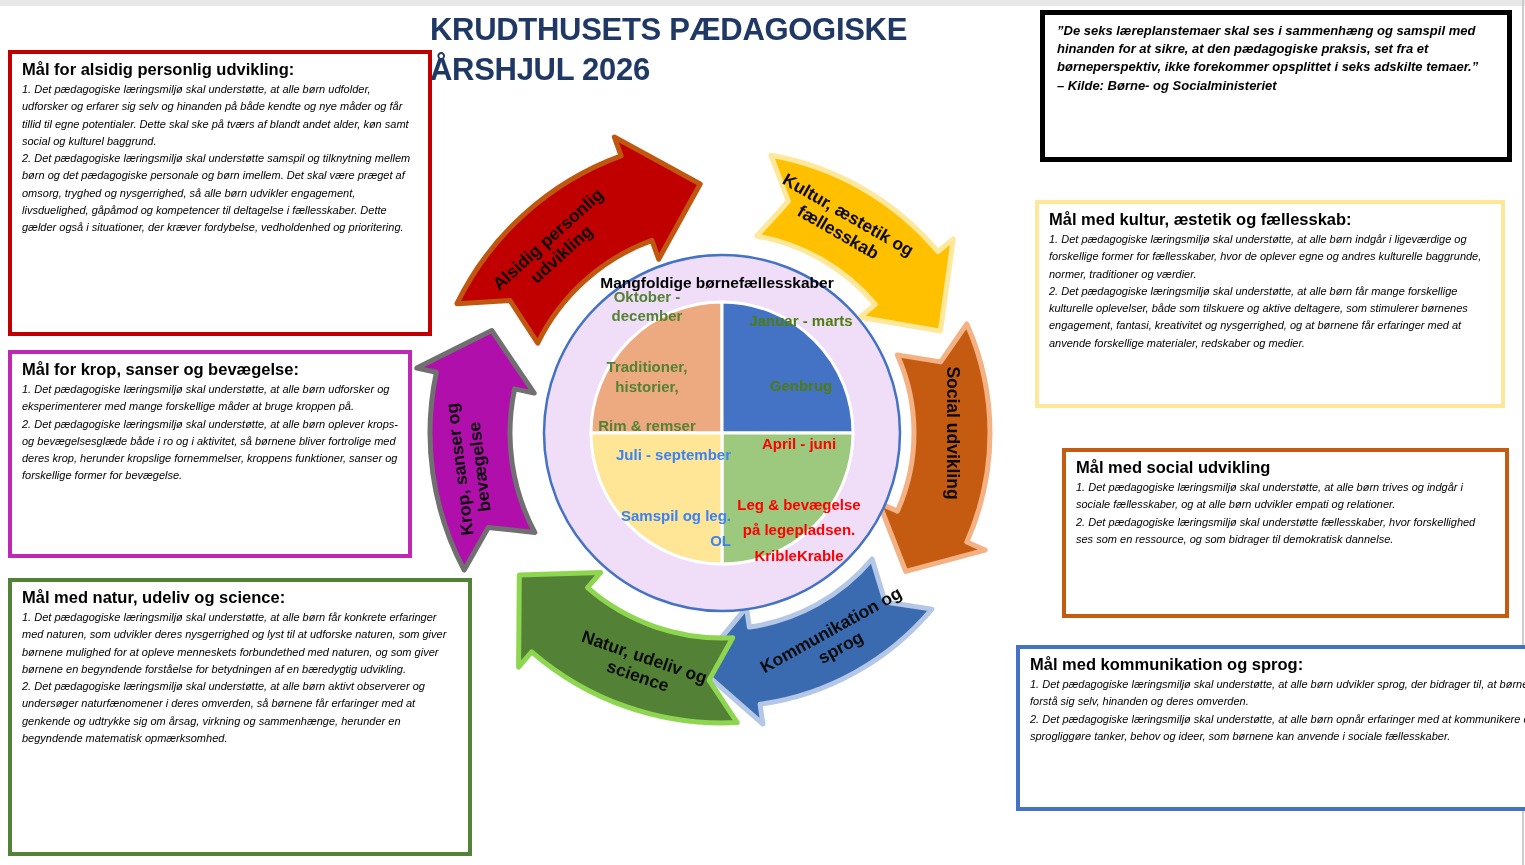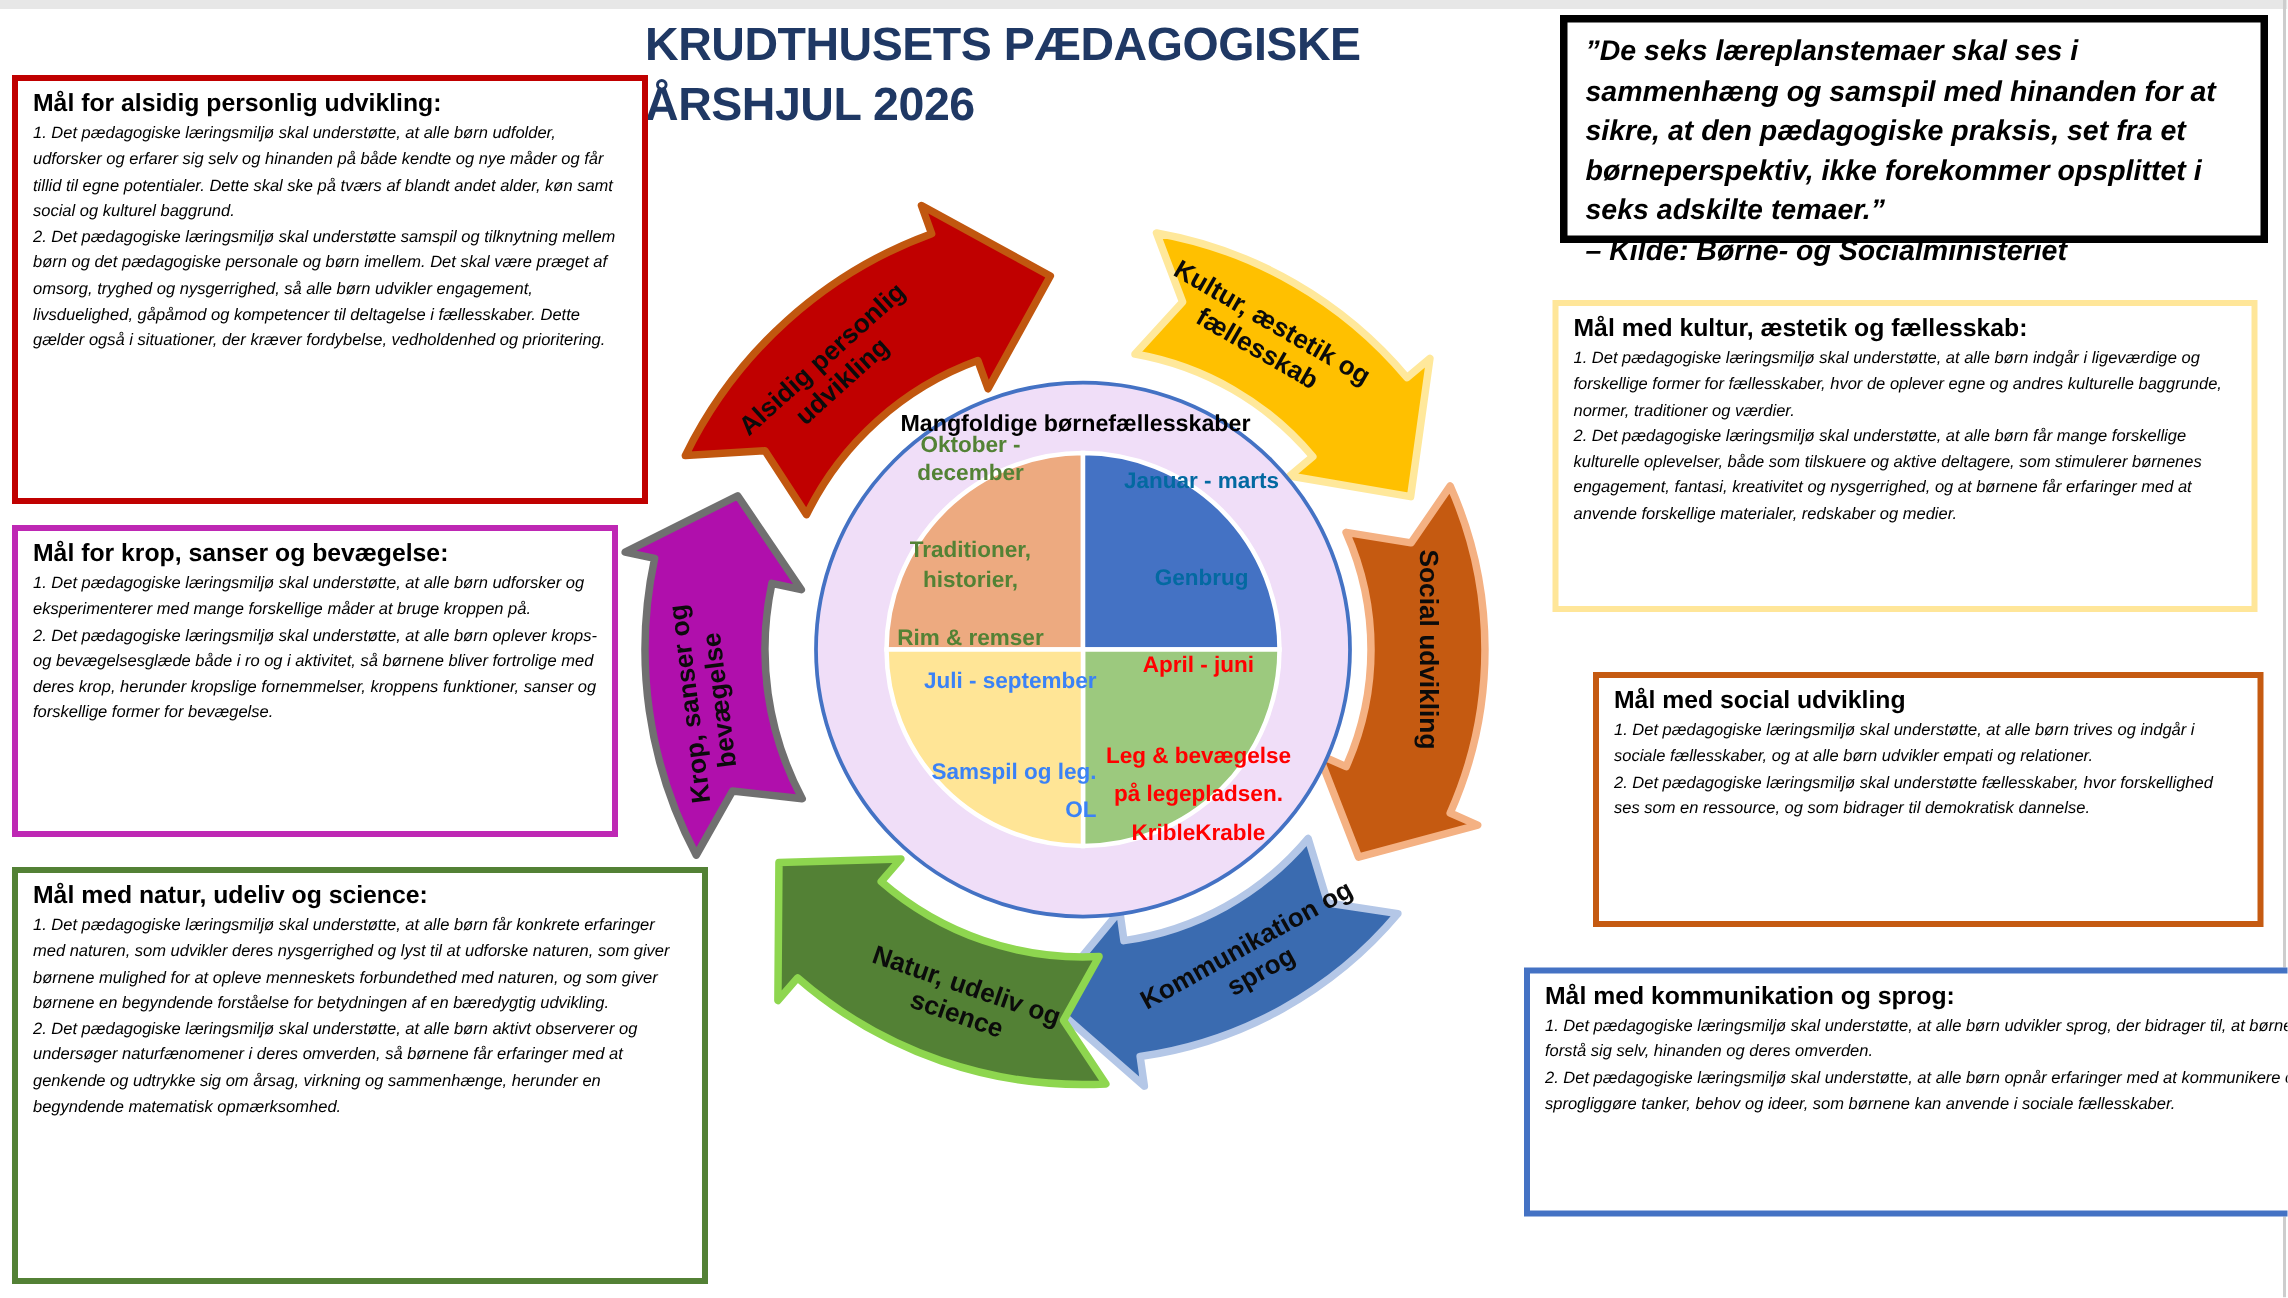--- a/index.html
+++ b/index.html
@@ -12,21 +12,21 @@
 
   .title{
     position:absolute;left:430px;top:10px;width:645px;margin:0;
     text-align:left;font-size:31px;font-weight:bold;line-height:1.28;letter-spacing:-0.3px;
   }
   .title span{display:block}
 
   .quote-box{
     position:absolute;left:1040px;top:10px;width:472px;height:152px;
     border:5px solid #000;box-sizing:border-box;background:#fff;
-    padding:7px 12px;font-weight:bold;font-style:italic;font-size:19px;line-height:1.4;
+    padding:7px 12px;font-weight:bold;font-style:italic;font-size:13px;line-height:1.4;
   }
 
   .gbox{
     position:absolute;background:#fff;border:4px solid;box-sizing:border-box;
     padding:4px 10px 6px;
   }
   .gbox .btitle{font-weight:bold;font-size:16.5px;line-height:1.4}
   .gbox .goal{font-style:italic;font-size:11px;line-height:1.57}
   #b-personal{left:8px;top:50px;width:424px;height:286px}
   #b-body{left:8px;top:350px;width:404px;height:208px}
@@ -137,21 +137,21 @@
 <div class="ringlabel">Mangfoldige børnefællesskaber</div>
 
 <div class="qtext tight" id="q-okt" style="color: rgb(83, 130, 53);">
   <div>Oktober -
 december</div>
   <div class="qact">Traditioner,
 historier,
 
 Rim &amp; remser</div>
 </div>
-<div class="qtext loose" id="q-jan" style="color: #0369a1;">
+<div class="qtext loose" id="q-jan" style="color: #4d7c0f;">
   <div>Januar - marts</div>
   <div class="qact">Genbrug</div>
 </div>
 <div class="qtext loose" id="q-jul" style="color: #3b82f6; text-align: right;">
   <div>Juli - september</div>
   <div class="qact">Samspil og leg.
 OL</div>
 </div>
 <div class="qtext loose" id="q-apr" style="color: rgb(255, 0, 0);">
   <div>April - juni</div>

